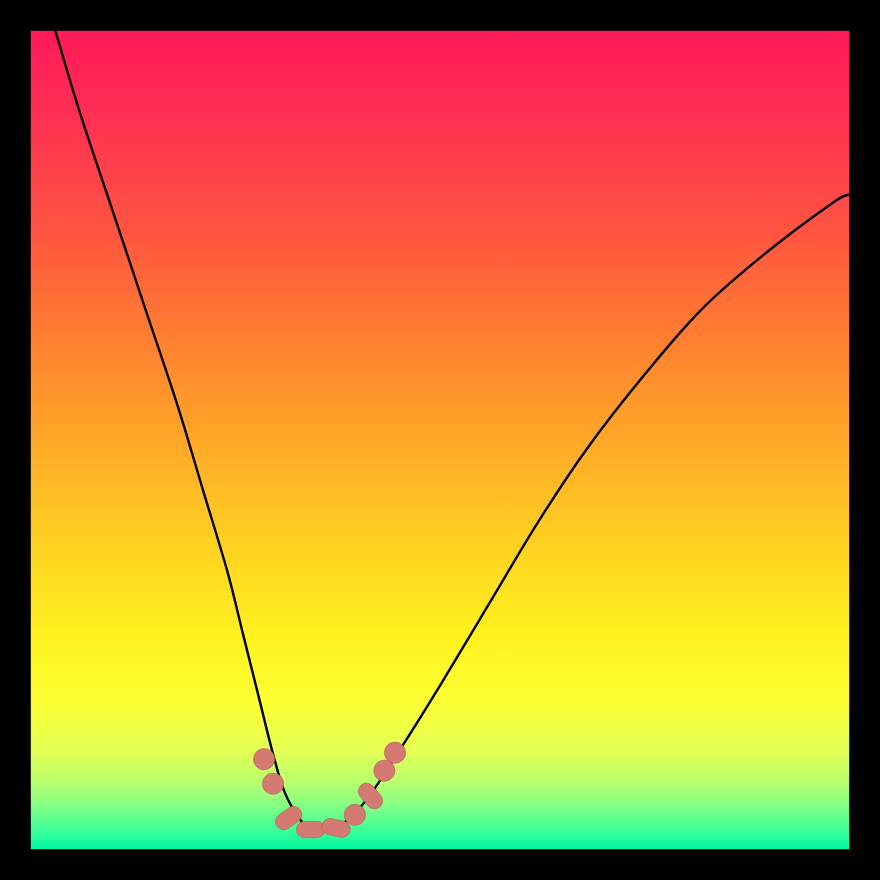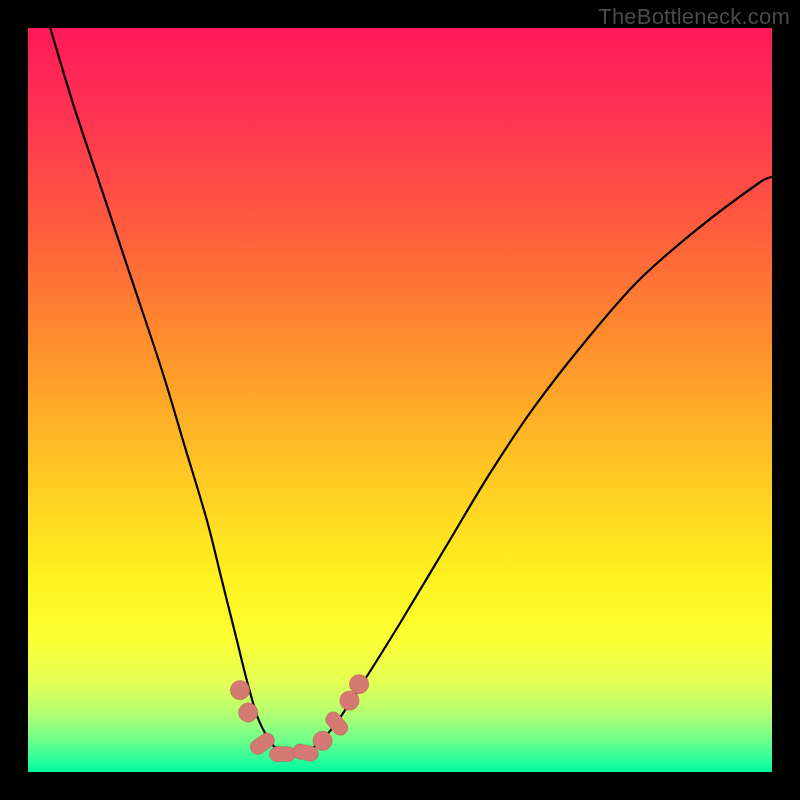--- a/index.html
+++ b/index.html
@@ -84,14 +84,13 @@
           <rect x="221.34" y="708.2879999999999" width="26.040000000000003" height="14.88" rx="7.44" ry="7.44" class="pill" transform="rotate(-35 234.36 715.728)"></rect>
           <rect x="241.428" y="718.704" width="26.040000000000003" height="14.88" rx="7.44" ry="7.44" class="pill" transform="rotate(0 254.448 726.144)"></rect>
           <rect x="264.492" y="717.2159999999999" width="26.040000000000003" height="14.88" rx="7.44" ry="7.44" class="pill" transform="rotate(12 277.512 724.656)"></rect>
           <circle cx="294.624" cy="712.752" r="9.672" class="marker"></circle>
           <rect x="295.74" y="688.1999999999999" width="26.040000000000003" height="14.88" rx="7.44" ry="7.44" class="pill" transform="rotate(50 308.76 695.64)"></rect>
           <circle cx="321.408" cy="672.576" r="9.672" class="marker"></circle>
           <circle cx="331.08" cy="656.208" r="9.672" class="marker"></circle>
         </g>
     </svg>
   </div>
-  <div class="watermark">TheBottleneck.com</div>
 </div>
 
 </body></html>

